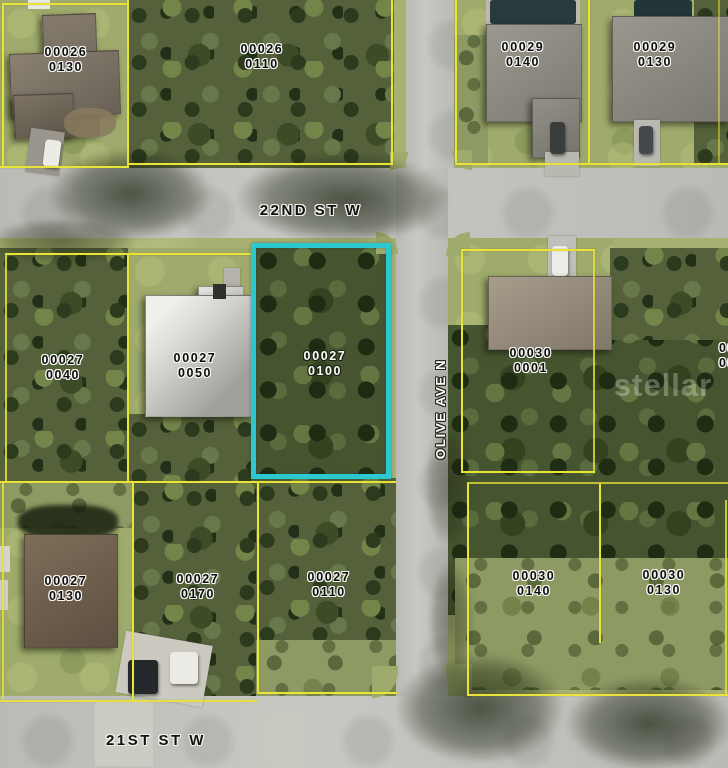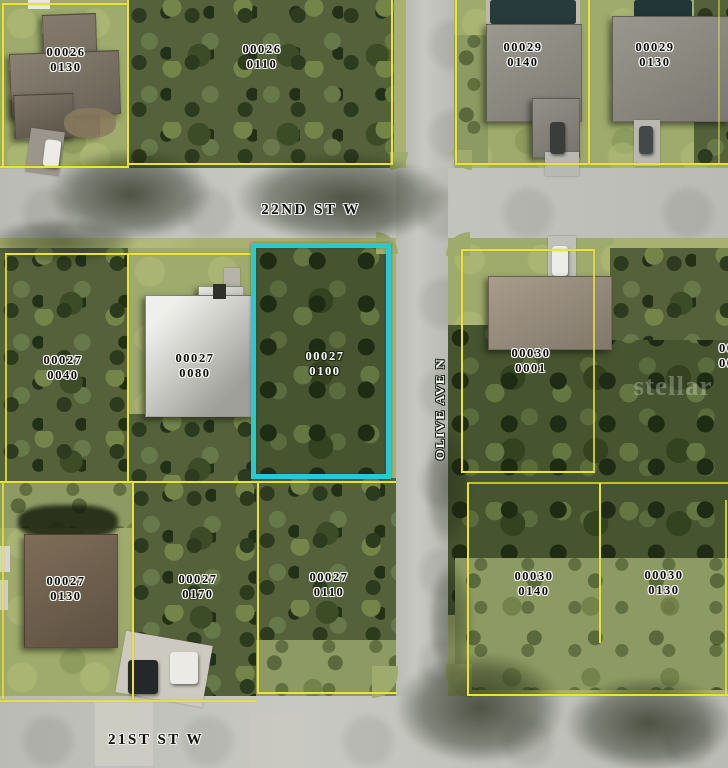--- a/index.html
+++ b/index.html
@@ -1,18 +1,18 @@
 <!DOCTYPE html>
 <html><head>
 <meta charset="utf-8">
 <style>
   html,body{margin:0;padding:0;background:#fff;}
   .map{
     position:relative;width:728px;height:768px;overflow:hidden;
-    font-family:Liberation Serif, serif;
+    font-family:Liberation Sans, sans-serif;
     background-color:#a9b172;
     background-image:
       radial-gradient(circle at 18% 30%, rgba(255,255,220,.10) 0 40px, transparent 70px),
       radial-gradient(circle at 70% 60%, rgba(60,80,30,.12) 0 50px, transparent 90px),
       radial-gradient(circle at 40% 85%, rgba(255,255,210,.08) 0 45px, transparent 80px);
   }
   .abs{position:absolute;}
   
   .lawn{
     background-color:#9fab6c;
@@ -86,21 +86,21 @@
     color:#111;font-weight:bold;font-size:15px;letter-spacing:2.5px;white-space:nowrap;
     text-shadow:-1px -1px 0 #f0f0ea,1px -1px 0 #f0f0ea,-1px 1px 0 #f0f0ea,1px 1px 0 #f0f0ea,0 -1px 0 #f0f0ea,0 1px 0 #f0f0ea,-1px 0 0 #f0f0ea,1px 0 0 #f0f0ea;
   }
   .street-label-v{
     transform:translate(-50%,-50%) rotate(-90deg);
     color:#fdfdfa;font-size:13.5px;letter-spacing:1.5px;
     text-shadow:-1px -1px 0 #20281a,1px -1px 0 #20281a,-1px 1px 0 #20281a,1px 1px 0 #20281a,0 -1px 0 #20281a,0 1px 0 #20281a,-1px 0 0 #20281a,1px 0 0 #20281a;
   }
   .watermark{
     transform:translate(-50%,-50%);
-    color:rgba(255,255,255,.28);font-size:27px;font-weight:bold;letter-spacing:1px;margin-left:10px;
+    color:rgba(255,255,255,.28);font-size:31px;font-weight:bold;letter-spacing:1px;
   }
   
   .roof{box-shadow:-3px 3px 6px rgba(15,20,8,.55);border:1px solid rgba(35,30,22,.35);}
   .car{border-radius:4px;box-shadow:1px 2px 3px rgba(20,25,10,.5);}
   .drive{box-shadow:0 0 2px rgba(60,60,50,.4);}
   .pool{border-radius:3px;}
 </style>
 </head>
 <body>
 
@@ -236,21 +236,21 @@
   <div class="abs plabel" style="left:655px;top:55px;">
       <span>00029</span>
       <span>0130</span>
     </div>
   <div class="abs plabel" style="left:63px;top:368px;">
       <span>00027</span>
       <span>0040</span>
     </div>
   <div class="abs plabel" style="left:195px;top:366px;">
       <span>00027</span>
-      <span>0080</span>
+      <span>0050</span>
     </div>
   <div class="abs plabel" style="left:531px;top:361px;">
       <span>00030</span>
       <span>0001</span>
     </div>
   <div class="abs plabel" style="left:66px;top:589px;">
       <span>00027</span>
       <span>0130</span>
     </div>
   <div class="abs plabel" style="left:198px;top:587px;">

